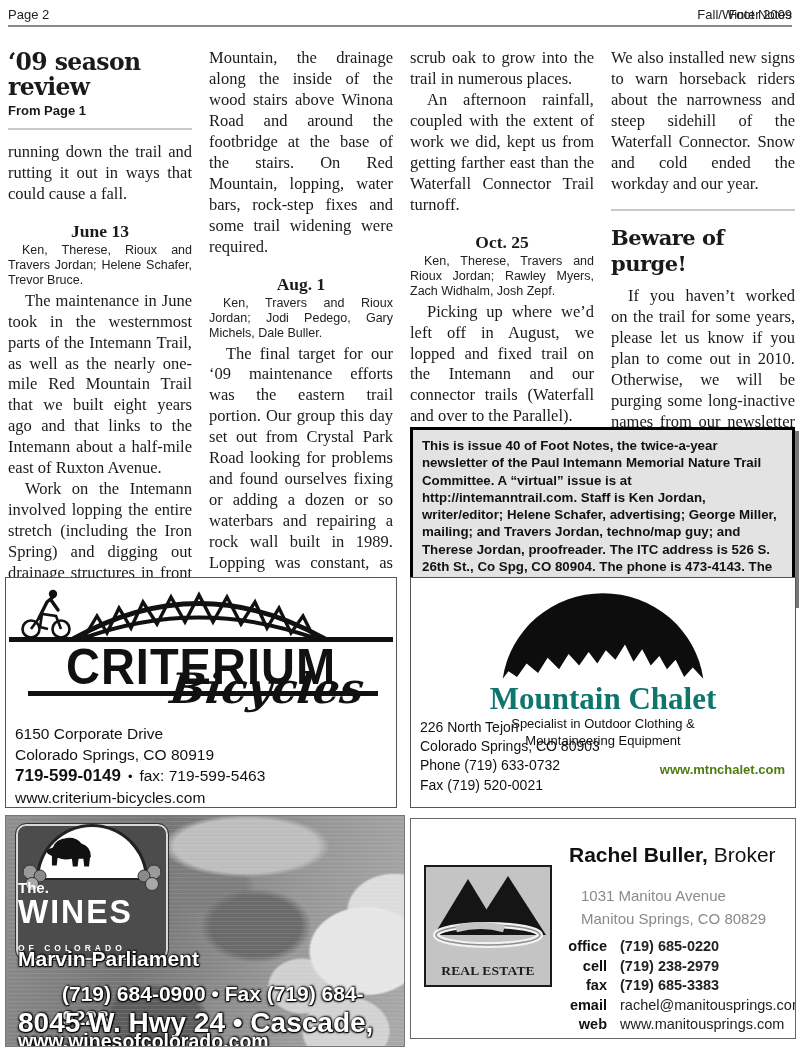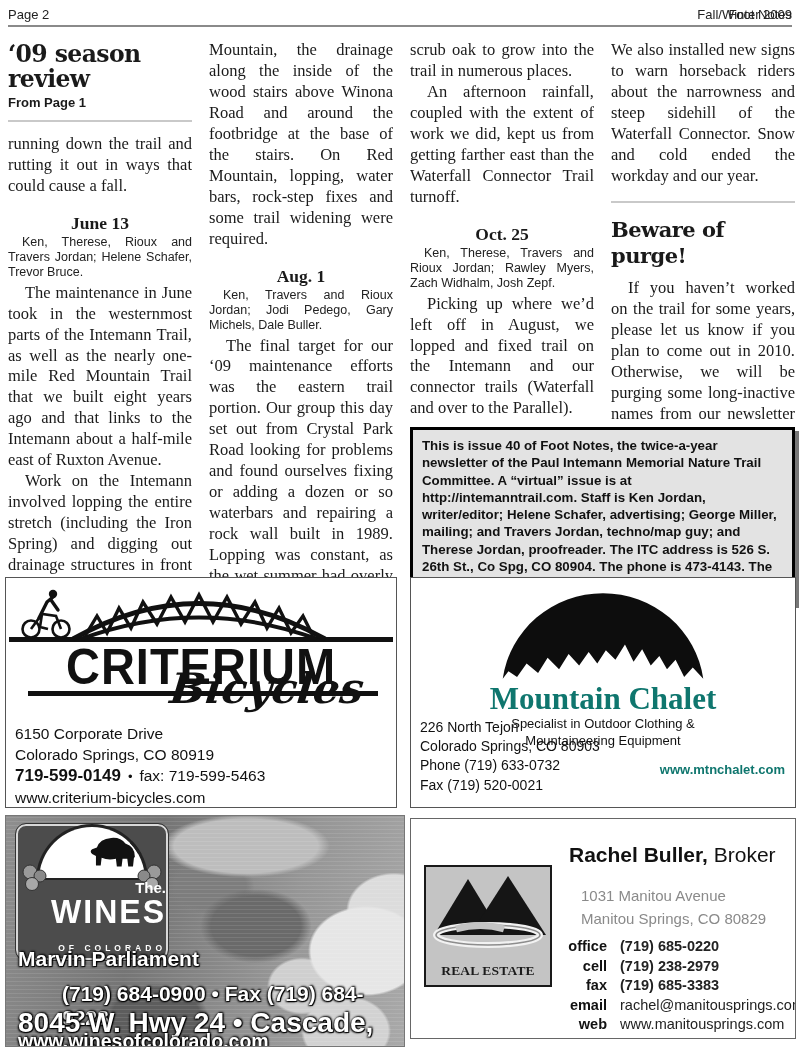--- a/index.html
+++ b/index.html
@@ -12,21 +12,21 @@
   .masthead {
     position: absolute; top: 5px; left: 8px; right: 8px; height: 18px;
     display: flex; justify-content: space-between; align-items: center;
     font-family: "Liberation Sans", sans-serif; font-size: 13px; color: #222;
   }
   .masthead .mid { position: absolute; left: 0; right: 0; text-align: right; }
   .masthead-rule { position: absolute; top: 25px; left: 8px; right: 8px; height: 2px; background: #8a8a8a; }
 
   
   .columns {
-    position: absolute; top: 40px; left: 8px; width: 787px;
+    position: absolute; top: 48px; left: 8px; width: 787px;
     display: grid; grid-template-columns: repeat(4, 1fr); column-gap: 17px;
   }
   .col { font-size: 16.5px; line-height: 1.27; text-align: justify; }
   .article-title {
     font-family: "DejaVu Serif", serif; font-weight: bold; font-size: 23.5px;
     letter-spacing: -0.6px; line-height: 1.05; text-align: left; padding-top: 2px;
   }
   .from-page {
     font-family: "Liberation Sans", sans-serif; font-weight: bold; font-size: 13px;
     text-align: left; margin: 4px 0 8px;
@@ -91,42 +91,42 @@
   .chalet-tag {
     position: absolute; top: 138px; left: 0; width: 100%; text-align: center;
     font-family: "Liberation Sans", sans-serif; font-size: 13px; line-height: 1.3; color: #111;
   }
   .chalet-address {
     position: absolute; left: 9px; bottom: 12px; font-family: "Liberation Sans", sans-serif;
     font-size: 14px; line-height: 1.38; color: #111; text-align: left;
   }
   .chalet-web {
     position: absolute; right: 10px; bottom: 30px; font-family: "Liberation Sans", sans-serif;
-    font-weight: bold; font-size: 13px; color: #0f766e;
+    font-weight: bold; font-size: 13px; color: #4d7c0f;
   }
 
   
   .ad-wines {
     left: 5px; top: 815px; width: 400px; height: 232px; border-color: #777;
     background:
       repeating-linear-gradient(0deg, rgba(255,255,255,0.10) 0 1px, rgba(0,0,0,0) 1px 4px),
       radial-gradient(90px 70px at 360px 135px, #e6e6e6 0 55px, rgba(0,0,0,0) 58px),
       radial-gradient(75px 60px at 388px 95px,  #dcdcdc 0 45px, rgba(0,0,0,0) 48px),
       radial-gradient(70px 55px at 340px 215px, #d2d2d2 0 42px, rgba(0,0,0,0) 45px),
       radial-gradient(55px 45px at 296px 170px, #cFcFcF 0 32px, rgba(0,0,0,0) 35px),
       radial-gradient(120px 45px at 240px 30px, #bdbdbd 0 60%, rgba(0,0,0,0) 70%),
       radial-gradient(80px 50px at 150px 200px, #5d5d5d 0 55%, rgba(0,0,0,0) 65%),
       radial-gradient(90px 60px at 250px 110px, #6a6a6a 0 50%, rgba(0,0,0,0) 62%),
       radial-gradient(70px 45px at 205px 70px,  #7d7d7d 0 50%, rgba(0,0,0,0) 62%),
       linear-gradient(105deg, #8f8f8f, #757575 35%, #969696 68%, #a9a9a9);
   }
   .wines-plaque {
     position: absolute; left: 10px; top: 8px; width: 152px; height: 136px;
     background: #4c4c4c; border: 2px solid #d8d8d8; outline: 1px solid #333;
-    border-radius: 10px; text-align: right;
+    border-radius: 10px; text-align: left;
   }
   .wines-arch {
     position: absolute; top: -2px; left: 50%; transform: translateX(-50%);
     width: 112px; height: 56px; background: #fff;
     border-radius: 56px 56px 0 0; border: 3px solid #222; border-bottom: 2px solid #222;
   }
   .wines-arch svg { margin-top: 9px; }
   .wines-the {
     position: absolute; top: 53px; width: 100%; color: #fff;
     font-family: "Liberation Sans", sans-serif; font-weight: bold; font-size: 15px;

